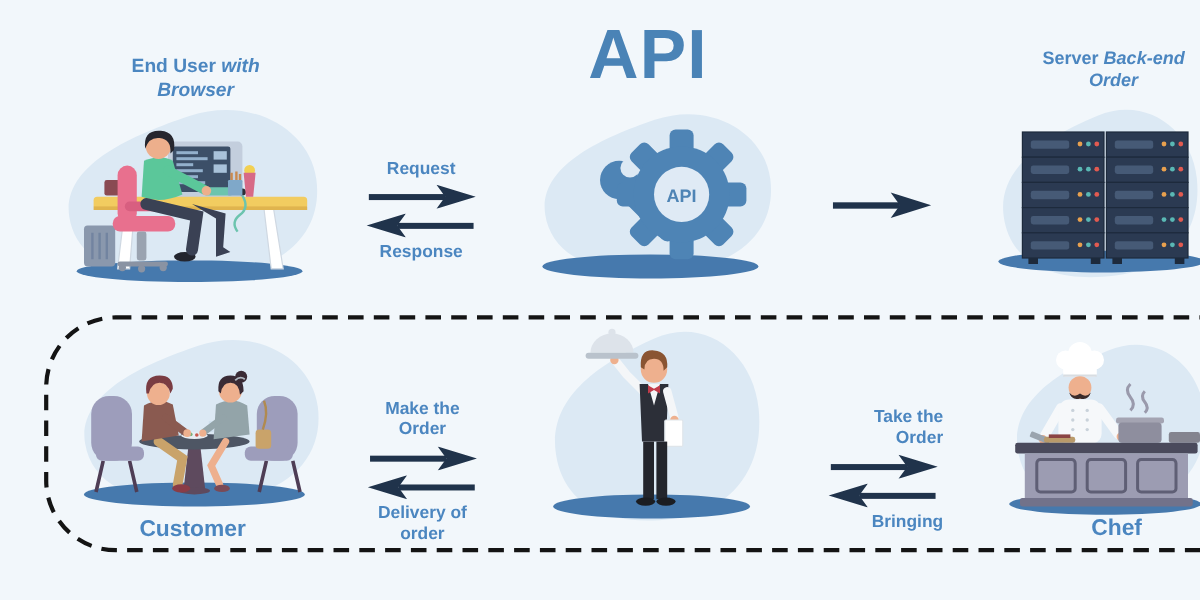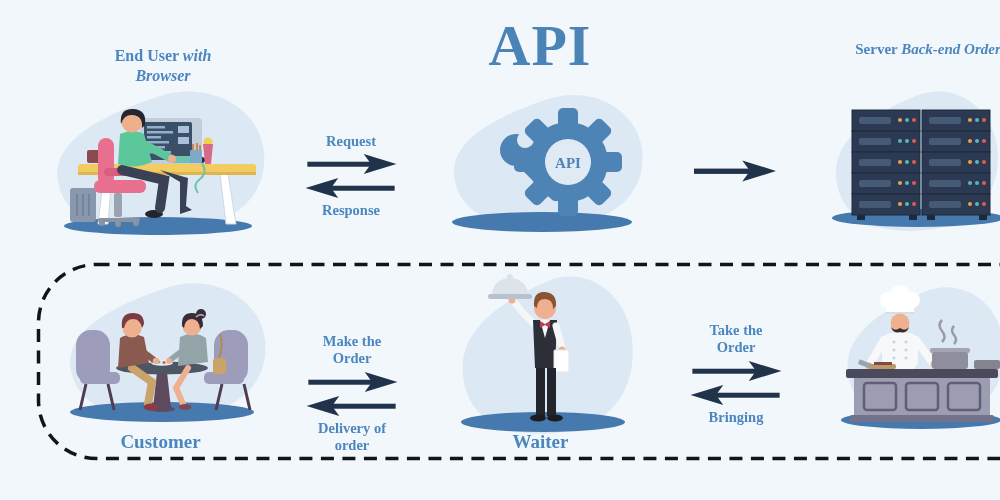--- a/index.html
+++ b/index.html
@@ -2,21 +2,21 @@
 <html style="--background: #f2f7fb; --title-blue: #4a83b6; --label-blue: #4b86c0; --arrow-navy: #20334b; --blob-light: #dce9f4; --shadow-blue: #4679ad; --dash-black: #141414; --gear-blue: #4e84b5; --server-navy: #2b3a52;"><head>
 <meta charset="utf-8">
 <style>
   :root{
     --background:#f2f7fb; --title-blue:#4a83b6; --label-blue:#4b86c0;
     --arrow-navy:#20334b; --blob-light:#dce9f4; --shadow-blue:#4679ad;
     --dash-black:#141414; --gear-blue:#4e84b5; --server-navy:#2b3a52;
   }
   html,body{margin:0;padding:0;}
   .stage{position:relative;width:1000px;height:500px;background:var(--background);
-    overflow:hidden;font-family:Liberation Serif, serif;}
+    overflow:hidden;font-family:Liberation Sans, sans-serif;}
   .abs{position:absolute;}
   .cap{color:var(--label-blue);font-weight:bold;text-align:center;line-height:1.25;}
   .top-cap{font-size:16px;}
   .it{font-style:italic;}
   .api-title{font-size:58px;font-weight:bold;color:var(--title-blue);
     text-align:center;letter-spacing:1px;}
   .arrow-group{width:100px;text-align:center;color:var(--label-blue);
     font-weight:bold;font-size:14.5px;line-height:1.2;}
   .arrow-group svg{display:block;margin:4px auto;}
   .line{display:block;}
@@ -333,21 +333,21 @@
       <path d="M106,58 L112,80" stroke="#f4f6f8" stroke-width="7" stroke-linecap="round"></path>
       <circle cx="112" cy="82" r="3.5" fill="#eeb08e"></circle>
       <rect x="104" y="82" width="15" height="22" rx="1" fill="#ffffff" stroke="#dfe5ea"></rect>
       <rect x="86" y="100" width="9" height="48" fill="#23252c"></rect>
       <rect x="97" y="100" width="9" height="48" fill="#23252c"></rect>
       <ellipse cx="88" cy="150" rx="8" ry="3.5" fill="#1b1d22"></ellipse>
       <ellipse cx="105" cy="150" rx="8" ry="3.5" fill="#1b1d22"></ellipse>
     </g>
   </svg>
 
-  <div class="abs arrow-group" style="left:686px;top:322px;">
+  <div class="abs arrow-group" style="left:686px;top:340px;text-align:right;">
     <span class="line">Take the</span>
     <span class="line">Order</span>
     <svg width="96" height="20" viewBox="0 0 100 22">
       <rect x="2" y="8.5" width="70" height="5.5" fill="var(--arrow-navy)"></rect>
       <polygon points="64,0 100,11 64,22 72,11" fill="var(--arrow-navy)"></polygon>
     </svg>
     <svg width="96" height="20" viewBox="0 0 100 22">
       <rect x="28" y="8.5" width="70" height="5.5" fill="var(--arrow-navy)"></rect>
       <polygon points="36,0 0,11 36,22 28,11" fill="var(--arrow-navy)"></polygon>
     </svg>
@@ -396,15 +396,15 @@
       <g fill="none" stroke="#5f5f75" stroke-width="2.5">
         <rect x="28" y="103" width="32" height="27" rx="3"></rect>
         <rect x="70" y="103" width="32" height="27" rx="3"></rect>
         <rect x="112" y="103" width="32" height="27" rx="3"></rect>
       </g>
       <rect x="14" y="135" width="144" height="7" rx="2" fill="#72728a"></rect>
     </g>
   </svg>
 
   <div class="abs cap name-label" style="left:98px;top:430px;width:125px;">Customer</div>
-  <div class="abs cap name-label" style="left:478px;top:430px;width:125px;">Waiter</div>
+  <div class="abs cap name-label" style="left:868px;top:429px;width:125px;">Chef</div>
 
 </div>
 
 </body></html>

